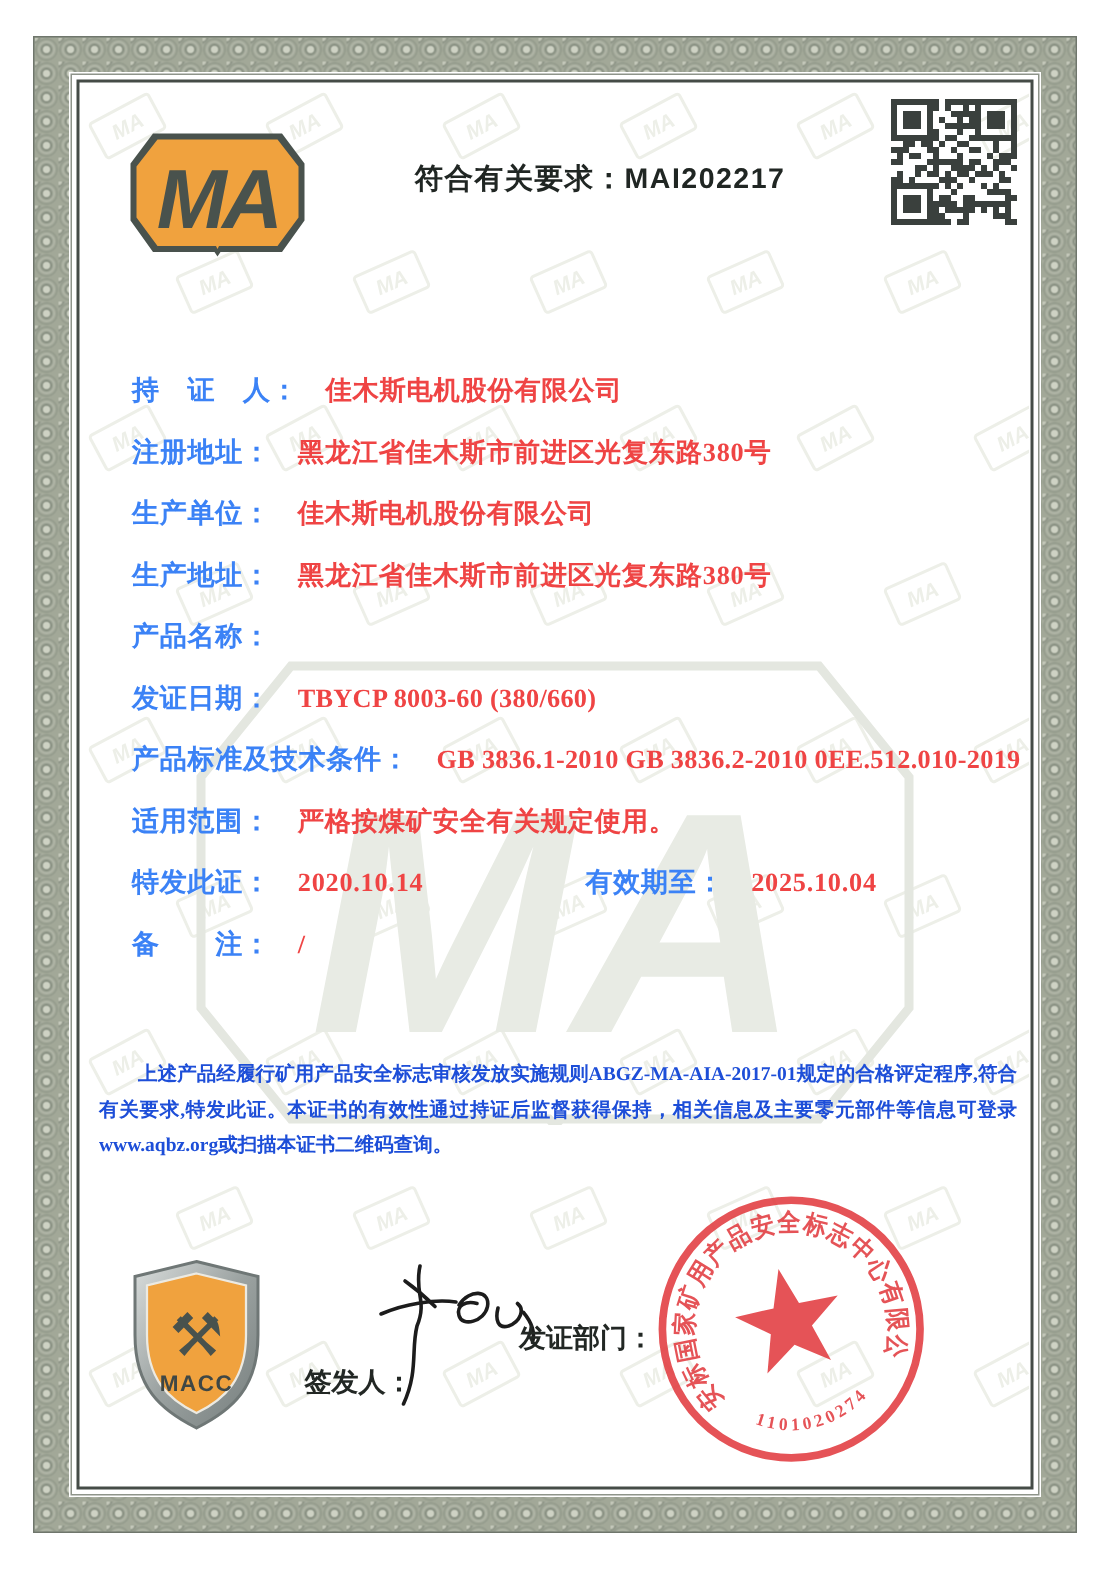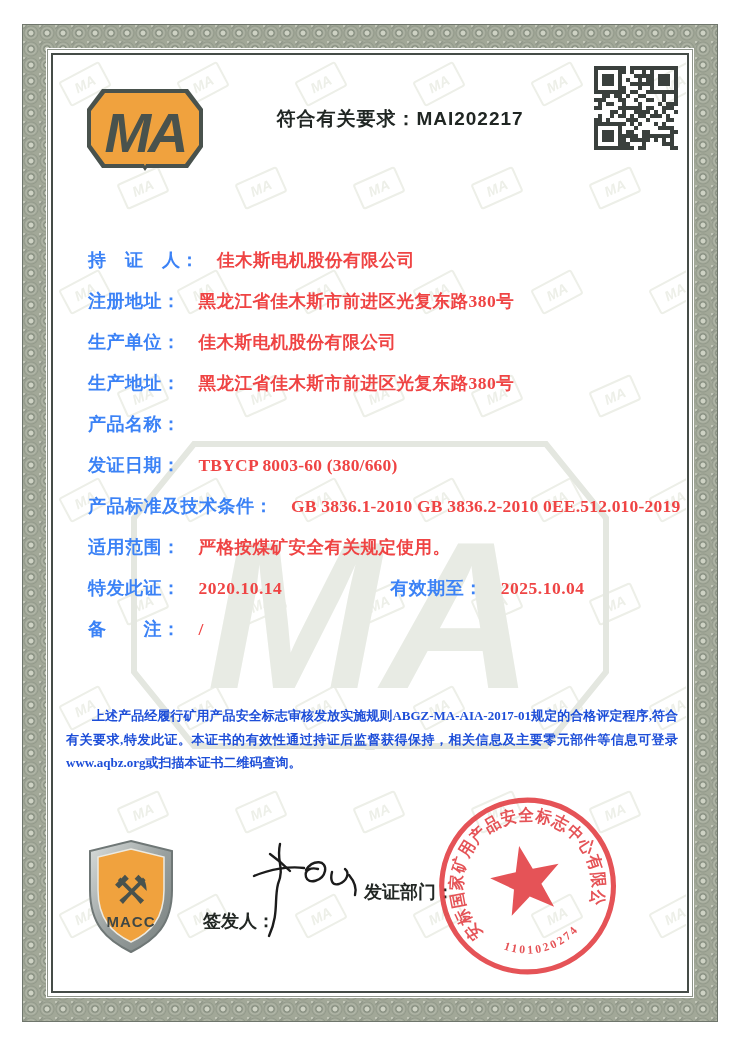--- a/index.html
+++ b/index.html
@@ -47,21 +47,21 @@
 
   
   .statement { position:absolute; left:66px; right:62px; top:704px;
     font-size:13px; font-weight:700; line-height:1.82; text-align:justify; text-indent:2em; color:#1d4ed8; }
 
   
   .shield { position:absolute; left:84px; top:838px; }
   .signer-label { position:absolute; left:203px; top:877px;
     font-family:"Liberation Sans","DejaVu Sans",sans-serif; font-weight:700; font-size:18px; color:#222724;margin-top:32px; }
   .signature { position:absolute; left:240px; top:834px; }
-  .issuer-label { position:absolute; left:364px; top:880px;
+  .issuer-label { position:absolute; left:346px; top:880px;
     font-family:"Liberation Sans","DejaVu Sans",sans-serif; font-weight:700; font-size:18px; color:#222724; }
   .seal { position:absolute; left:436px; top:792px; transform:rotate(-12deg); opacity:0.88; z-index:3; }
 </style>
 </head>
 <body>
 
 <div class="page">
 
   <div class="band"></div>
   <div class="band-hole"></div>

